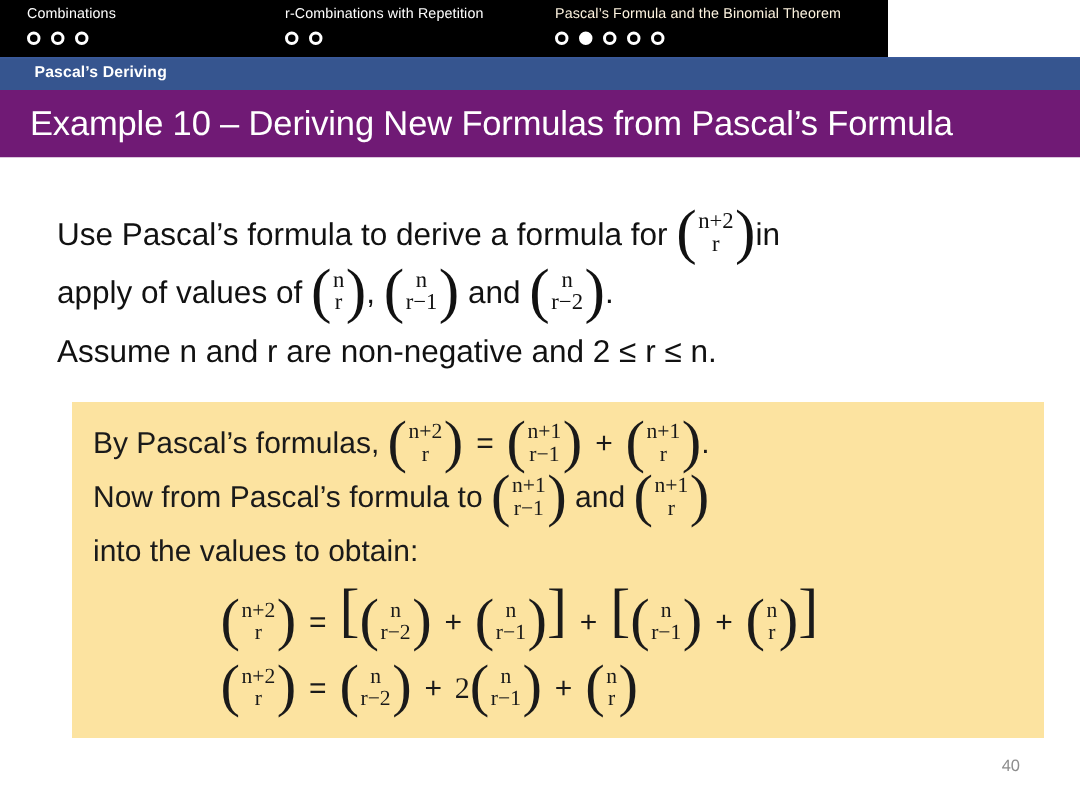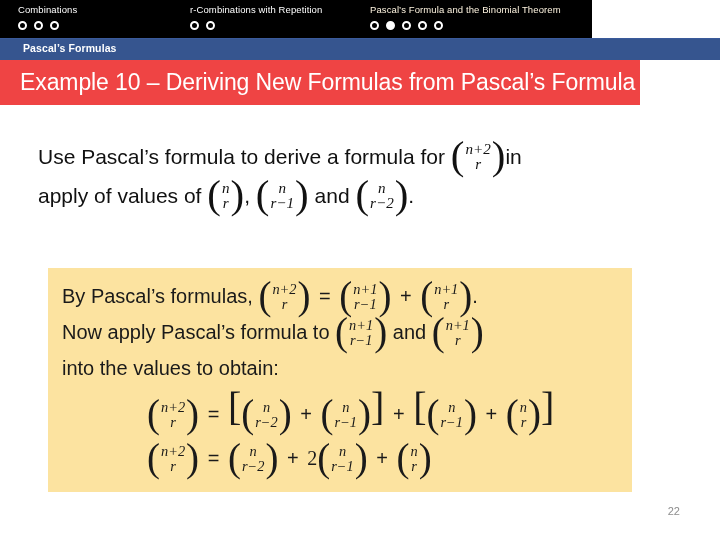--- a/index.html
+++ b/index.html
@@ -67,22 +67,22 @@
     font-size: 10.5px;
     font-weight: bold;
     letter-spacing: 0.1px;
     white-space: nowrap;
   }
 
   
   .title-bar {
     position: absolute;
     left: 0; top: 60px;
-    width: 640px; height: 45px;
-    background: #ef4444;
+    width: 720px; height: 45px;
+    background: #701a75;
     display: flex;
     align-items: center;
   }
   .title-bar-text {
     color: #ffffff;
     font-size: 23px;
     padding-left: 20px;
     white-space: nowrap;
     letter-spacing: -0.1px;
   }
@@ -102,21 +102,21 @@
     color: #111111;
     font-size: 21px;
     line-height: 39px;
   }
   .prompt-line { white-space: nowrap; }
 
   
   .answer-box {
     position: absolute;
     left: 48px; top: 163px;
-    width: 584px; height: 224px;
+    width: 648px; height: 224px;
     background: #fce3a0;
     padding: 10px 14px 0 14px;
   }
   .answer-line {
     color: #1a1a1a;
     font-size: 20px;
     line-height: 36px;
     white-space: nowrap;
   }
   .eq-line {
@@ -146,21 +146,20 @@
     top: -0.03em;
   }
   .binom-stack {
     display: inline-flex;
     flex-direction: column;
     align-items: center;
     justify-content: space-between;
     line-height: 1.02;
     padding: 0 1px;
     font-family: "Liberation Serif", serif;
-    font-style: italic;
     font-size: 0.72em;
   }
   .binom-stack .top { display: block; }
   .binom-stack .bot { display: block; }
 
   .bracket {
     font-family: "Liberation Serif", serif;
     font-size: 2.0em;
     line-height: 0.8;
     position: relative;
@@ -207,21 +206,21 @@
     <div class="nav-dots">
       <span class="nav-dot"></span>
       <span class="nav-dot"></span>
     </div>
   </div>
 
 </div>
 
 <div class="section-bar">
   <div class="section-bar-inner"></div>
-  <div class="section-bar-label">Pascal’s Formulas</div>
+  <div class="section-bar-label">Pascal’s Deriving</div>
 </div>
 
 <div class="title-bar">
   <div class="title-bar-text">Example 10 – Deriving New Formulas from Pascal’s Formula</div>
 </div>
 
 <div class="content">
 
   <div class="prompt-block">
 
@@ -254,20 +253,21 @@
         </span><span> and </span><span class="binom">
           <span class="paren">(</span>
           <span class="binom-stack">
             <span class="top">n</span>
             <span class="bot">r−2</span>
           </span>
           <span class="paren">)</span>
         </span><span>.</span>
     </div>
 
+    <div class="prompt-line">Assume n and r are non-negative and 2 ≤ r ≤ n.</div>
 
   </div>
 
   <div class="answer-box">
 
     <div class="answer-line">
       <span>By Pascal’s formulas, </span><span class="binom">
           <span class="paren">(</span>
           <span class="binom-stack">
             <span class="top">n+2</span>
@@ -285,21 +285,21 @@
           <span class="paren">(</span>
           <span class="binom-stack">
             <span class="top">n+1</span>
             <span class="bot">r</span>
           </span>
           <span class="paren">)</span>
         </span><span>.</span>
     </div>
 
     <div class="answer-line">
-      <span>Now apply Pascal’s formula to </span><span class="binom">
+      <span>Now from Pascal’s formula to </span><span class="binom">
           <span class="paren">(</span>
           <span class="binom-stack">
             <span class="top">n+1</span>
             <span class="bot">r−1</span>
           </span>
           <span class="paren">)</span>
         </span><span> and </span><span class="binom">
           <span class="paren">(</span>
           <span class="binom-stack">
             <span class="top">n+1</span>
@@ -377,15 +377,15 @@
           <span class="binom-stack">
             <span class="top">n</span>
             <span class="bot">r</span>
           </span>
           <span class="paren">)</span>
         </span>
     </div>
 
   </div>
 
-  <div class="page-number">22</div>
+  <div class="page-number">40</div>
 
 </div>
 
 </body></html>

